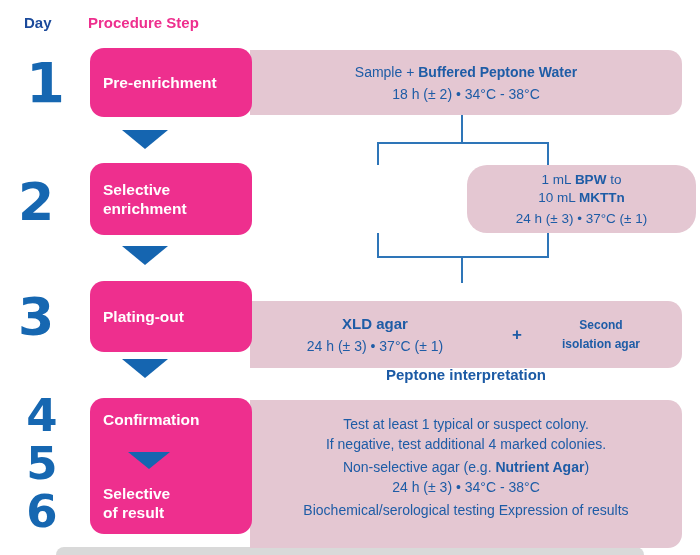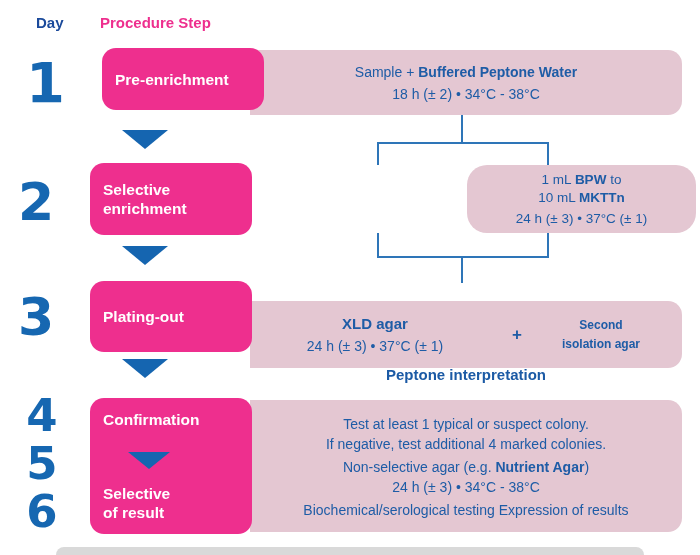--- a/index.html
+++ b/index.html
@@ -8,42 +8,42 @@
     --blue:#1e5ca6;
     --navy:#1b4a9b;
     --digitblue:#1667b1;
     --arrowblue:#1565b0;
     --lineblue:#2e75b8;
   }
   html,body{margin:0;padding:0;}
   body{font-family:"Liberation Sans","DejaVu Sans",sans-serif;}
   .canvas{position:relative;width:700px;height:555px;background:#ffffff;overflow:hidden;}
 
-  .hdr{position:absolute;font-weight:bold;font-size:15px;margin-left:12px;}
+  .hdr{position:absolute;font-weight:bold;font-size:15px;}
   .day-hdr{left:24px;top:14px;color:var(--navy);}
   .proc-hdr{left:88px;top:14px;color:var(--magenta);}
 
   .digit{position:absolute;color:var(--digitblue);font-weight:800;font-family:"DejaVu Sans",sans-serif;line-height:1;}
   .d1{left:26px;top:55px;font-size:56px;}
   .d2{left:18px;top:176px;font-size:52px;}
   .d3{left:18px;top:291px;font-size:52px;}
   .digit-stack{position:absolute;left:18px;top:392px;width:48px;text-align:center;color:var(--digitblue);font-weight:800;font-family:"DejaVu Sans",sans-serif;font-size:45px;line-height:48px;}
 
   .pinkbox{position:absolute;left:90px;width:162px;background:var(--magenta);border-radius:14px;color:#ffffff;font-weight:bold;font-size:15.5px;line-height:19px;display:flex;align-items:center;padding-left:13px;box-sizing:border-box;z-index:3;}
-  .pb1{top:48px;height:62px;margin-left:12px;}
+  .pb1{top:48px;height:69px;}
   .pb2{top:163px;height:72px;}
   .pb3{top:281px;height:71px;}
   .pb4{top:398px;height:136px;display:block;padding-left:16px;}
 
   .lightbox{position:absolute;background:var(--lightpink);color:var(--blue);font-size:14px;text-align:center;box-sizing:border-box;display:flex;flex-direction:column;justify-content:center;z-index:2;}
   .lb1{left:250px;top:50px;width:432px;height:65px;border-radius:0 14px 14px 0;}
   .lb2a{left:250px;top:165px;width:210px;height:68px;border-radius:0 12px 12px 0;font-size:13.5px;padding:0 6px;}
   .lb2b{left:467px;top:165px;width:229px;height:68px;border-radius:20px;font-size:13.5px;padding:12px 6px;}
   .lb3{left:250px;top:283px;width:432px;height:67px;border-radius:0 14px 14px 0;flex-direction:row;align-items:center;justify-content:center;margin-top:18px;}
-  .lb4{left:250px;top:400px;width:432px;height:132px;border-radius:0 14px 14px 0;justify-content:flex-start;text-align:center;}
+  .lb4{left:250px;top:400px;width:432px;height:148px;border-radius:0 14px 14px 0;justify-content:flex-start;text-align:center;}
 
   .main{line-height:19px;}
   .lb2a .main,.lb2b .main{line-height:18px;}
   .sub{margin-top:3px;line-height:18px;}
   b{font-weight:bold;}
 
   .arrow{position:absolute;width:0;height:0;border-left:23px solid transparent;border-right:23px solid transparent;border-top:19px solid var(--arrowblue);z-index:4;}
   .a1{left:122px;top:130px;}
   .a2{left:122px;top:246px;}
   .a3{left:122px;top:359px;}

